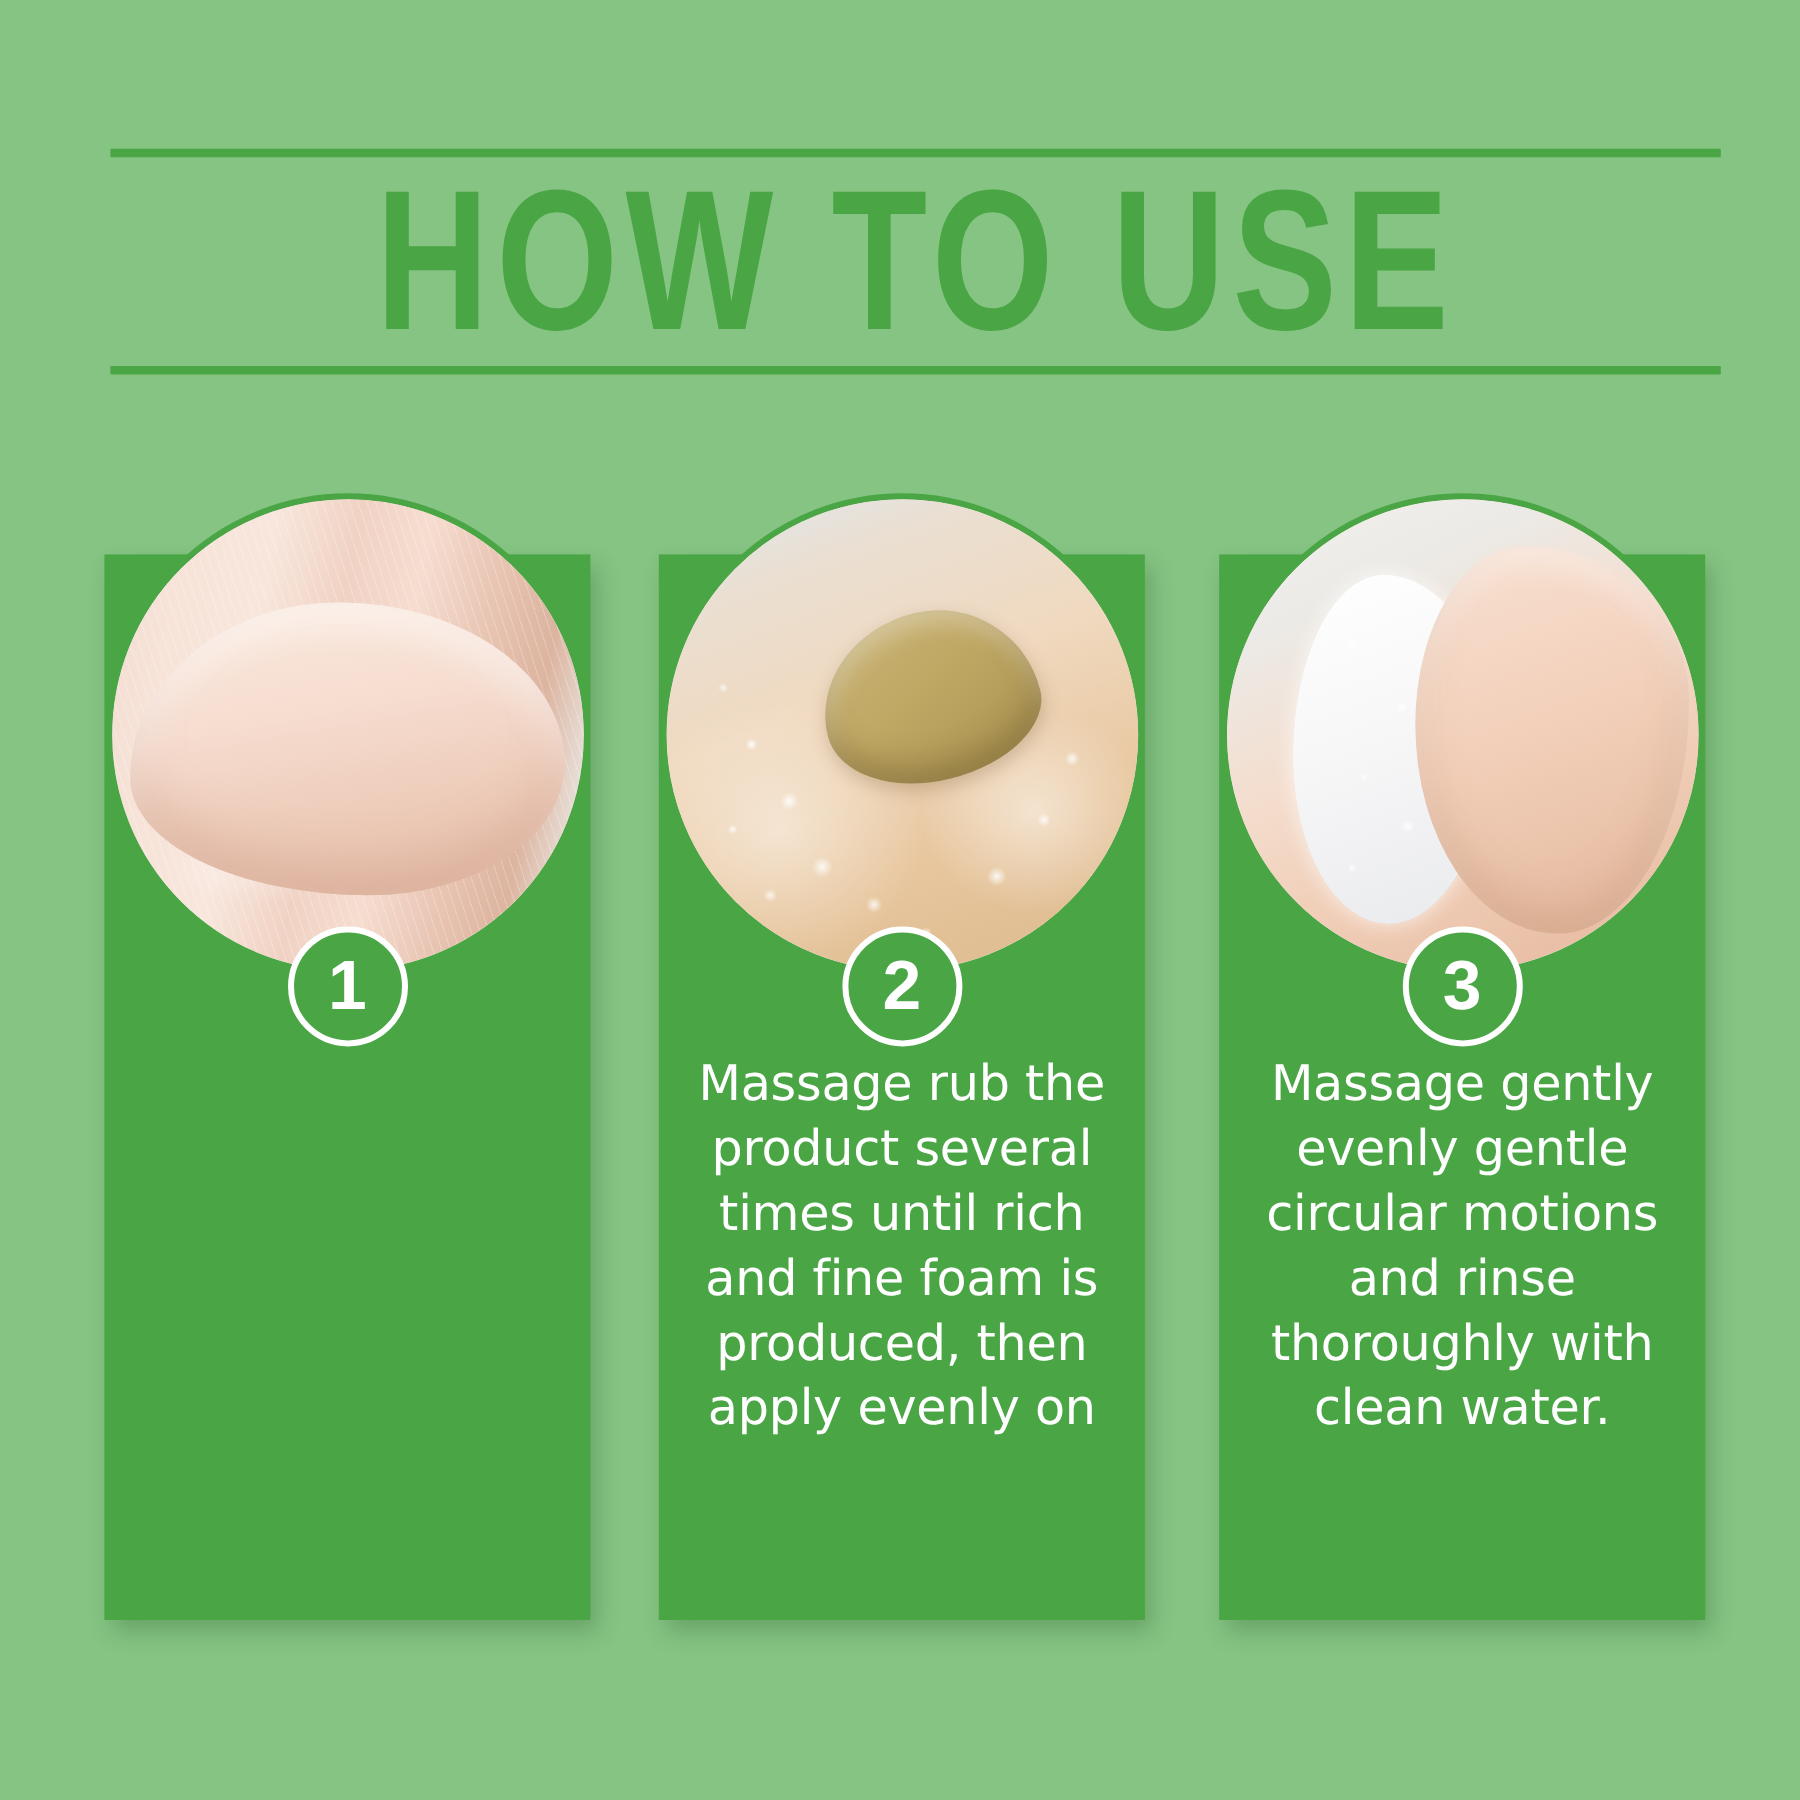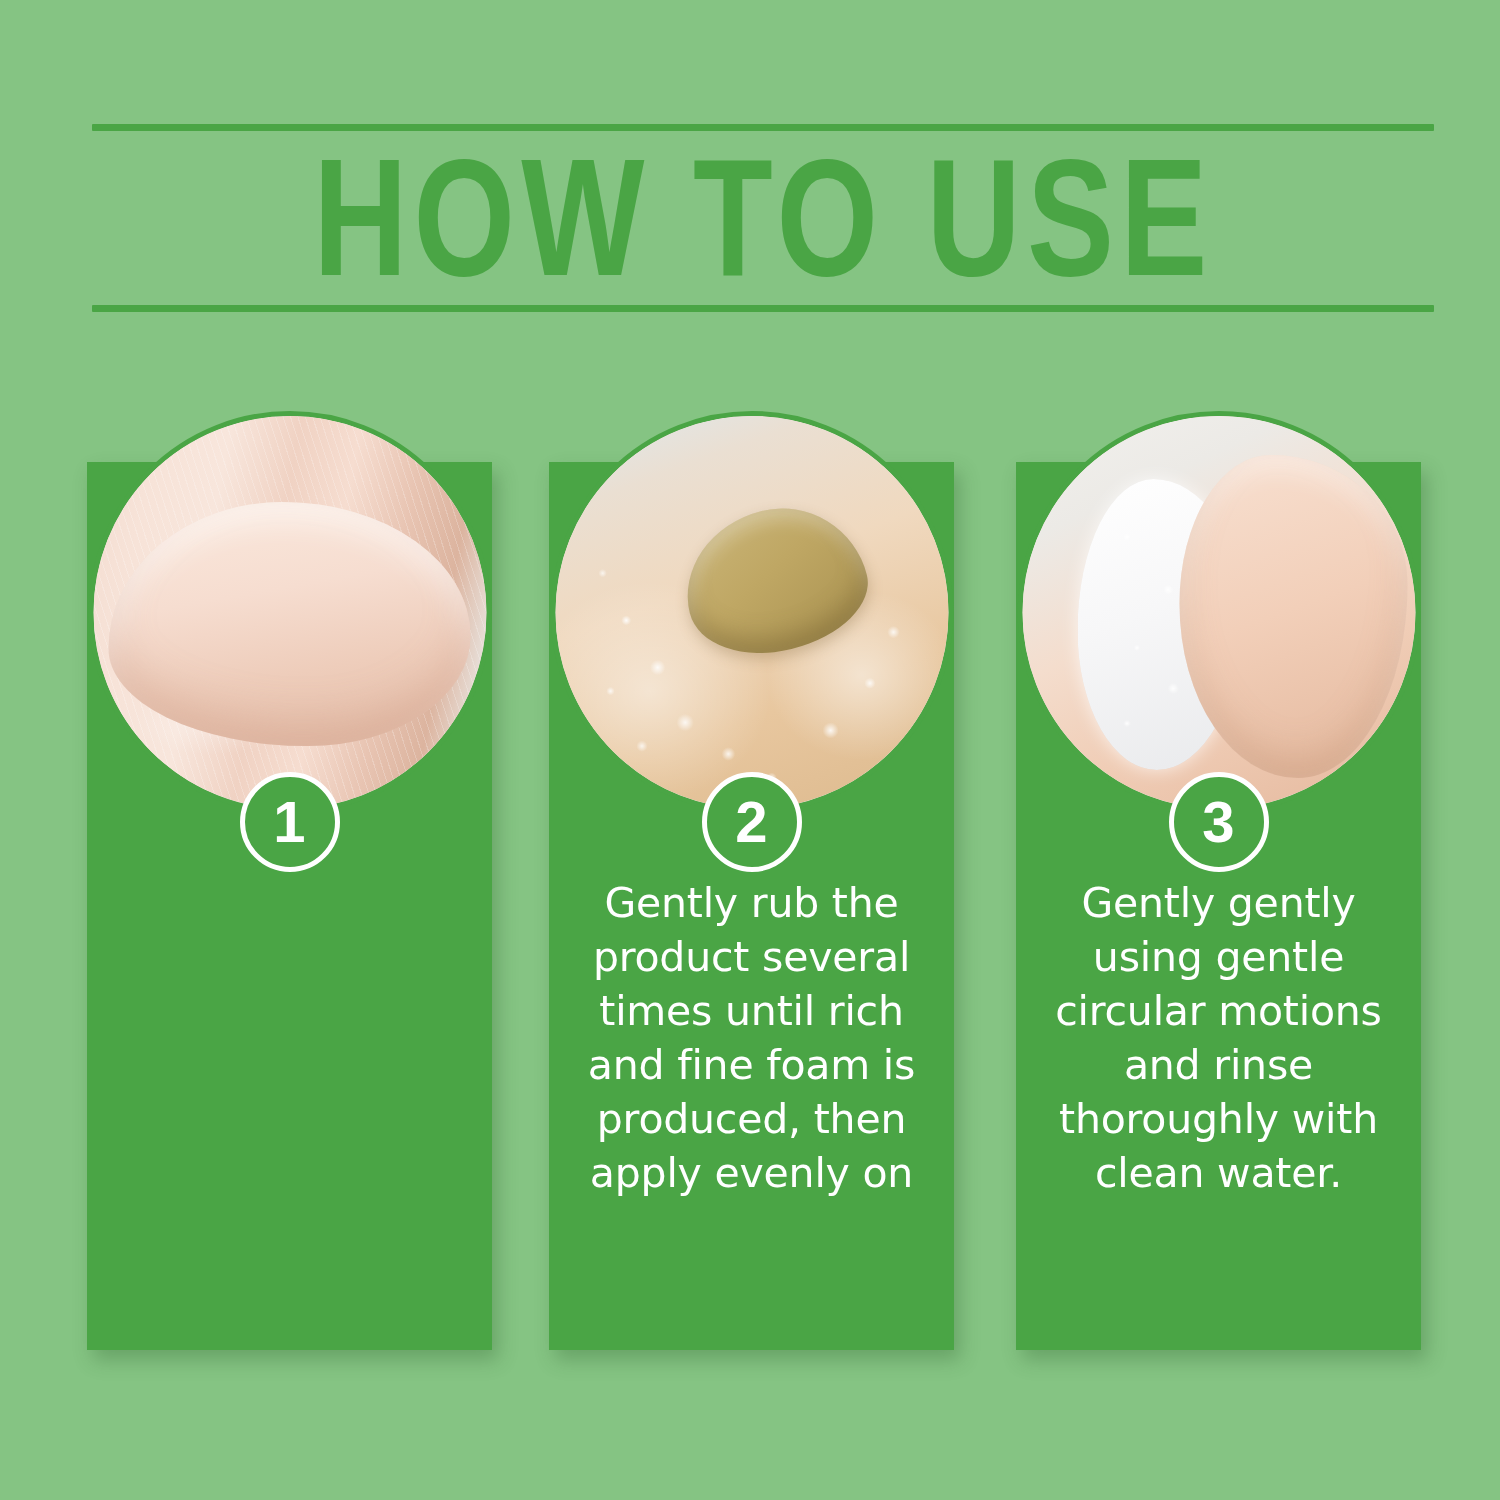--- a/index.html
+++ b/index.html
@@ -264,24 +264,24 @@
     <div class="badge">1</div>
   </div>
 
   <div class="card card-2">
     <div class="photo">
       <div class="photo-inner ph2">
         <div class="soap-bar"></div>
       </div>
     </div>
     <div class="badge">2</div>
-    <div class="step-text">Gently rub the product several times until rich and fine foam is produced, then apply evenly on</div>
+    <div class="step-text">Massage rub the product several times until rich and fine foam is produced, then apply evenly on</div>
   </div>
 
   <div class="card card-3">
     <div class="photo">
       <div class="photo-inner ph3"></div>
     </div>
     <div class="badge">3</div>
-    <div class="step-text">Gently gently using gentle circular motions and rinse thoroughly with clean water.</div>
+    <div class="step-text">Massage gently evenly gentle circular motions and rinse thoroughly with clean water.</div>
   </div>
 
 </div>
 
 </body></html>

